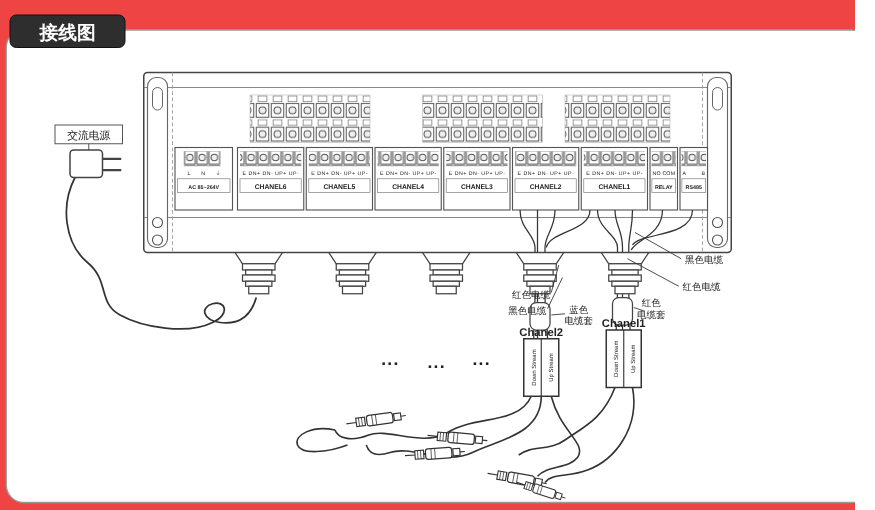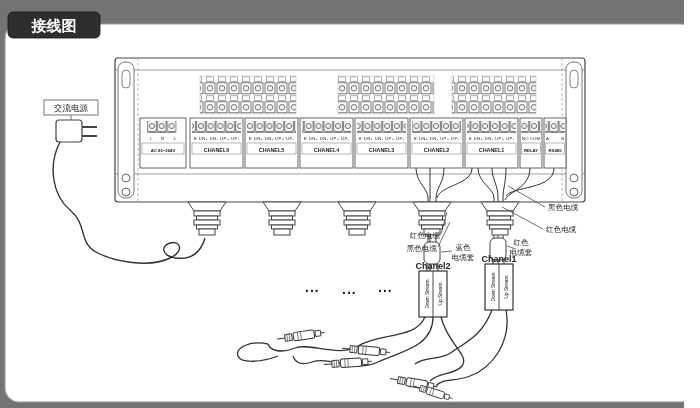--- a/index.html
+++ b/index.html
@@ -1,16 +1,16 @@
 <!DOCTYPE html>
 <html><head>
 <meta charset="utf-8">
 <style>
   html,body{margin:0;padding:0;background:#fff;}
-  .stage{position:relative;width:684px;height:408px;background:#737373;overflow:hidden;
+  .stage{position:relative;width:684px;height:408px;background:#ef4444;overflow:hidden;
          font-family:"Liberation Sans","DejaVu Sans",sans-serif;}
   svg{display:block;}
   text{font-family:"Liberation Sans","DejaVu Sans",sans-serif;fill:#222;}
   .badge-text{font-size:15px;font-weight:bold;fill:#fff;}
   .lbl{font-size:7.6px;}
   .lbl-box{font-size:8.6px;}
   .strip-name{font-size:5.4px;font-weight:bold;}
   .strip-name-sm{font-size:4.3px;font-weight:bold;}
   .term-lbl{font-size:4.2px;}
   .chan-bold{font-size:9px;font-weight:bold;}

